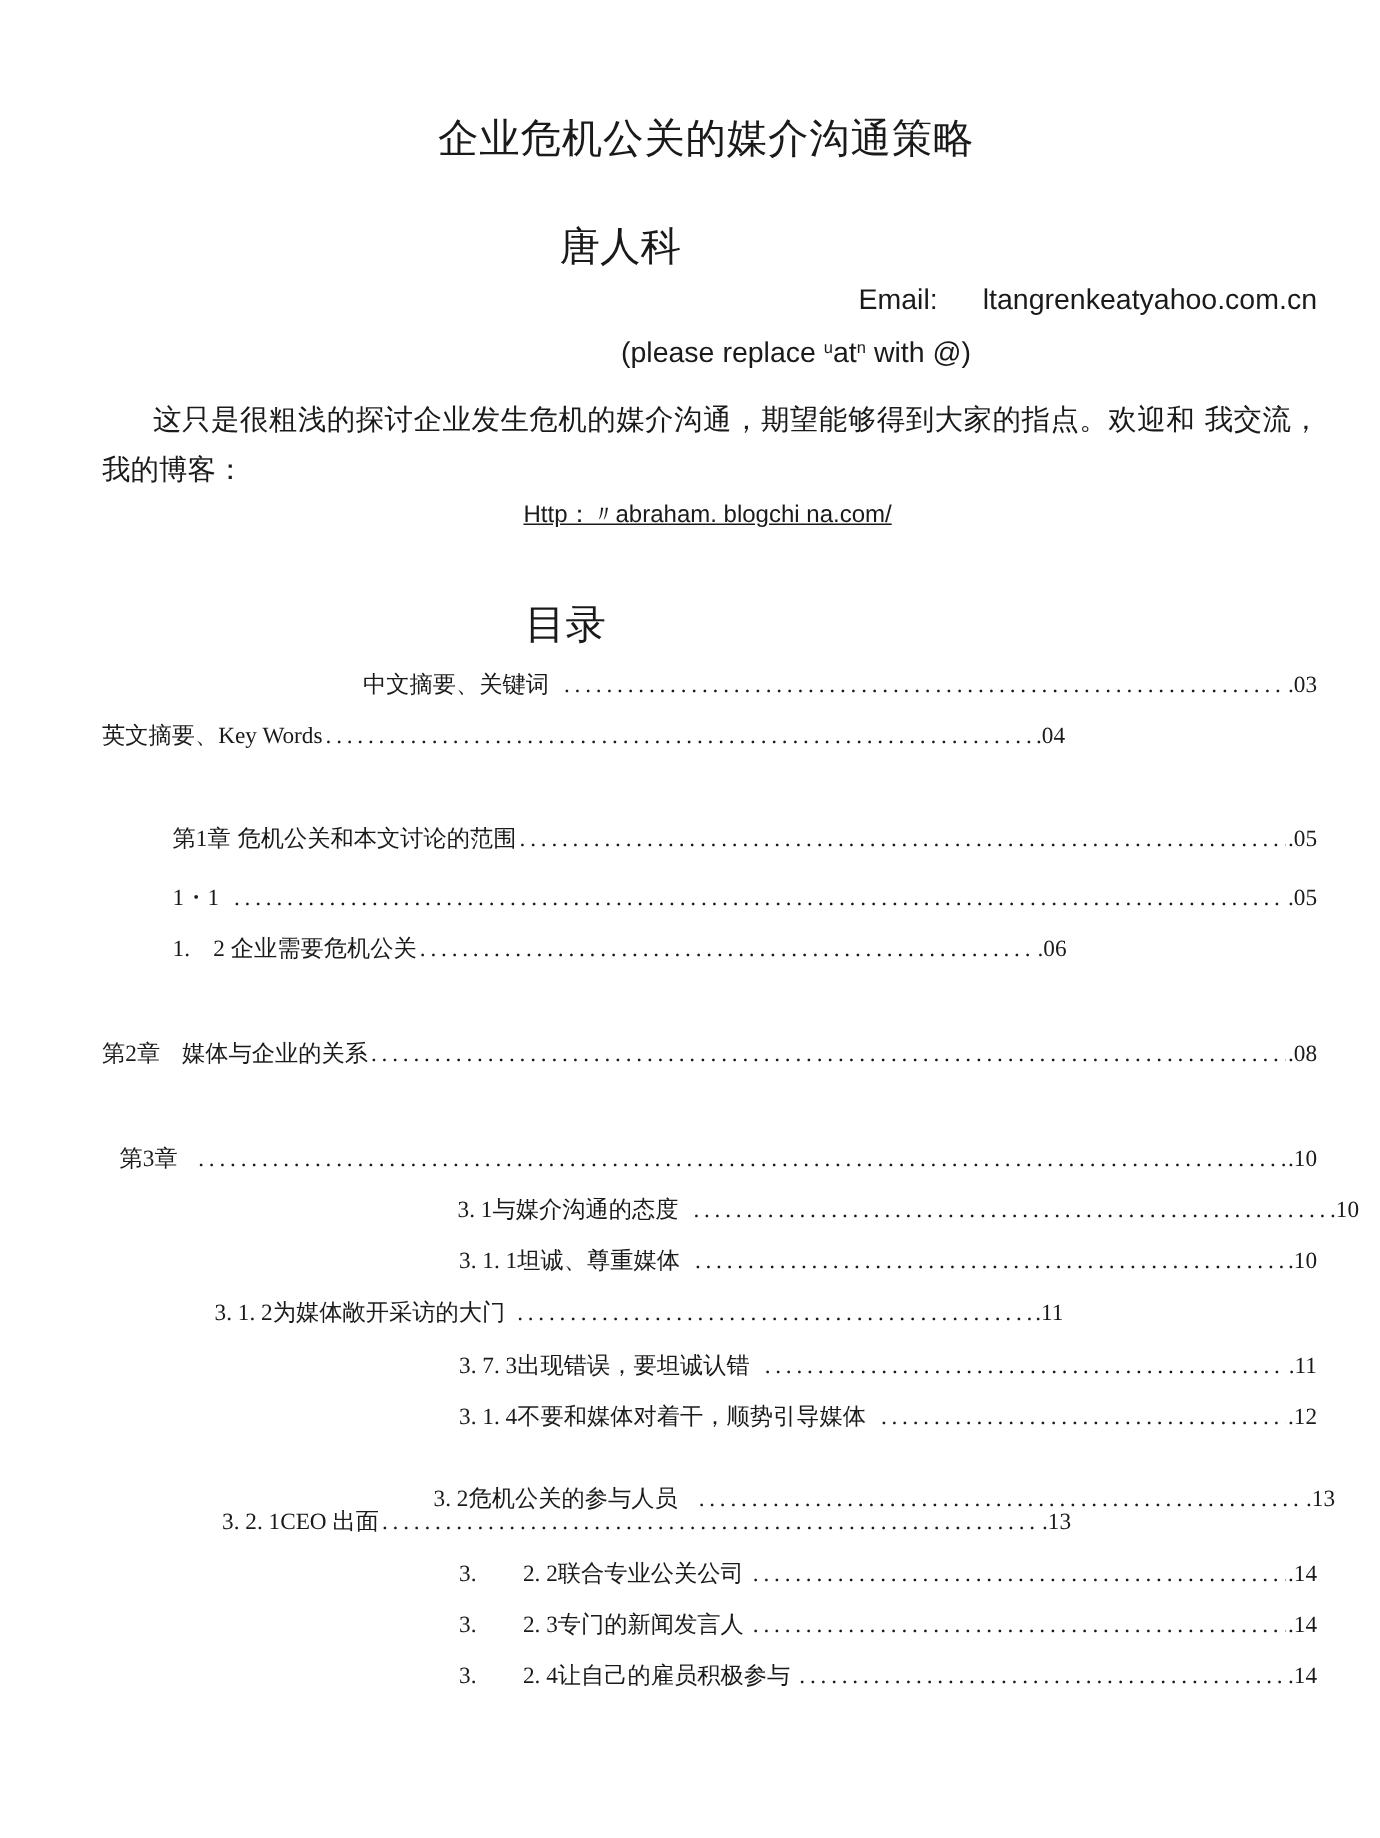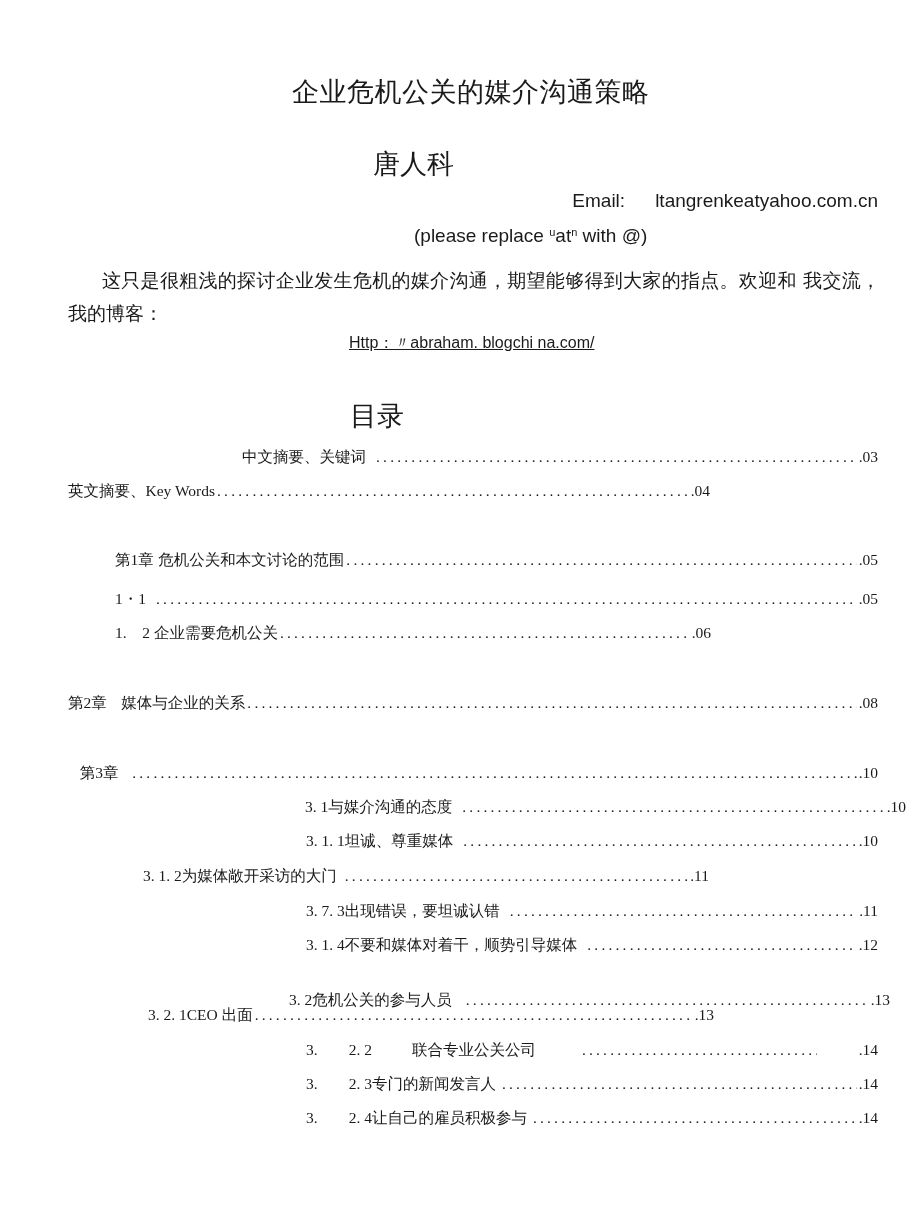--- a/index.html
+++ b/index.html
@@ -141,21 +141,21 @@
   <span class="pg">.13</span>
 </div>
 
 <div class="toc-line" style="left:148px; top:1004px; width:566px;">
   <span class="num">3. 2. 1</span>
   <span class="txt"> CEO 出面</span>
   <span class="dots"></span>
   <span class="pg">.13</span>
 </div>
 
-<div class="toc-line" style="left:306px; top:1039px; width:572px;gap:40px;">
+<div class="toc-line" style="left:306px; top:1039px; width:572px;">
   <span class="num">3.　　2. 2</span>
   <span class="txt">联合专业公关公司</span>
   <span class="dots" style="margin-left:6px;"></span>
   <span class="pg">.14</span>
 </div>
 
 <div class="toc-line" style="left:306px; top:1073px; width:572px;">
   <span class="num">3.　　2. 3</span>
   <span class="txt">专门的新闻发言人</span>
   <span class="dots" style="margin-left:6px;"></span>

